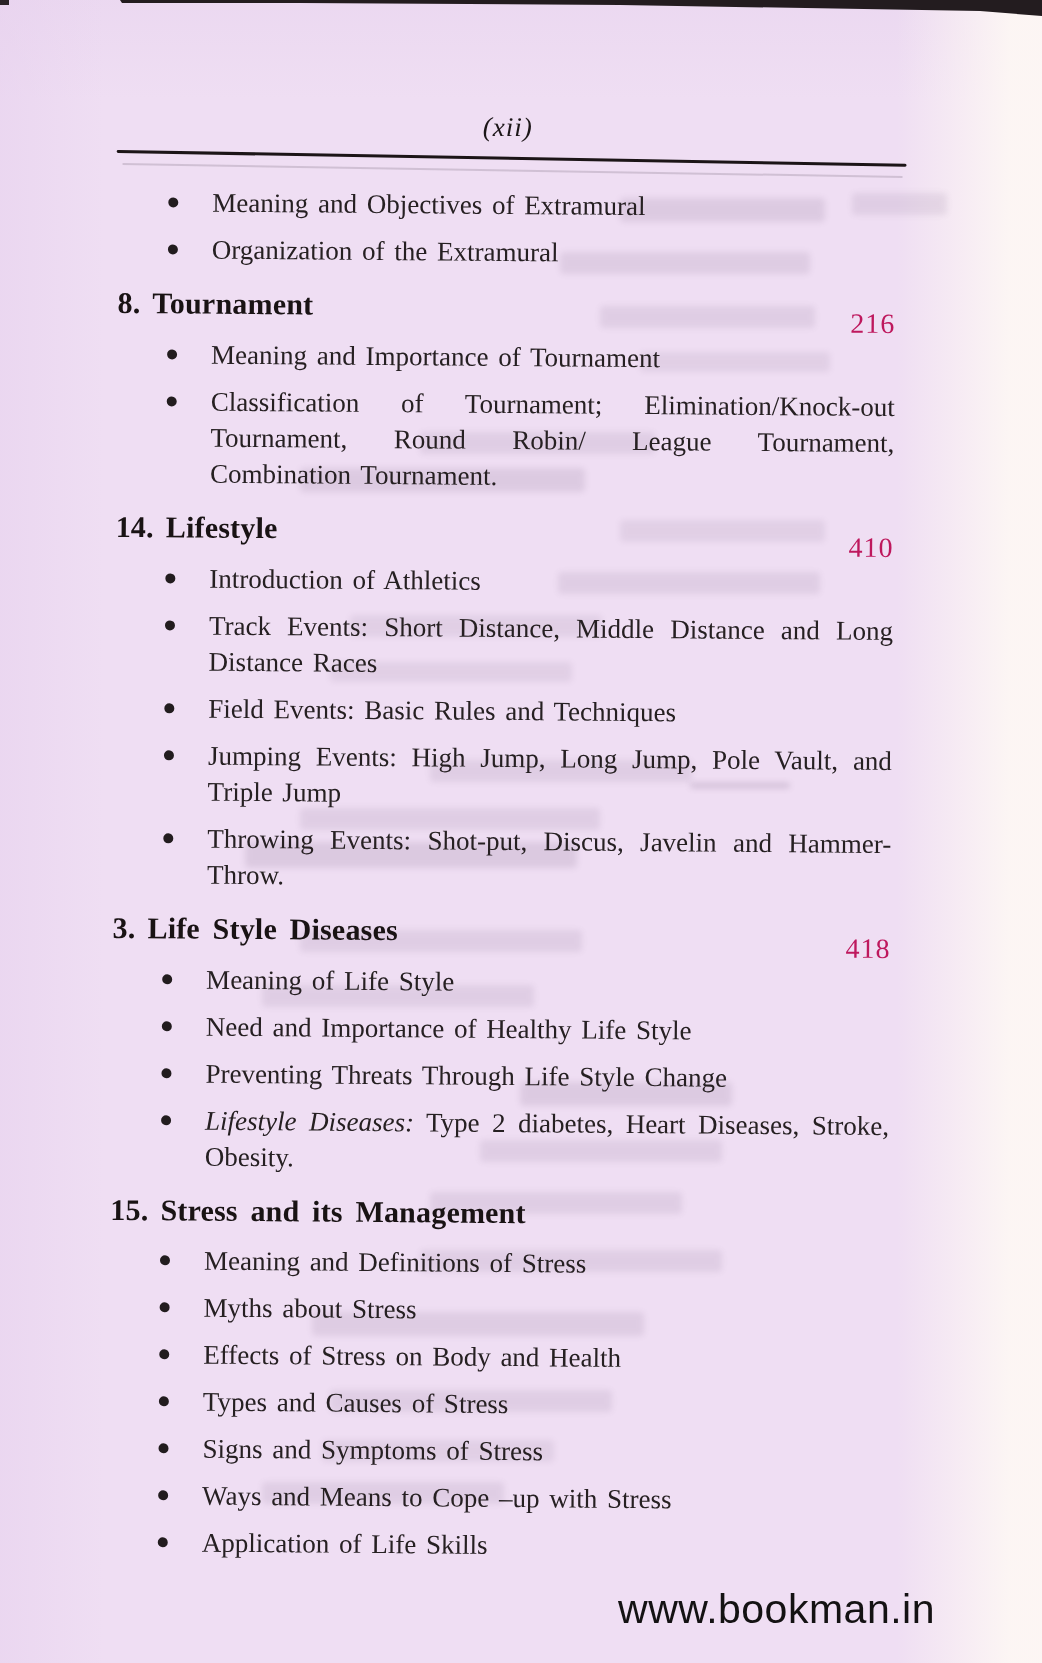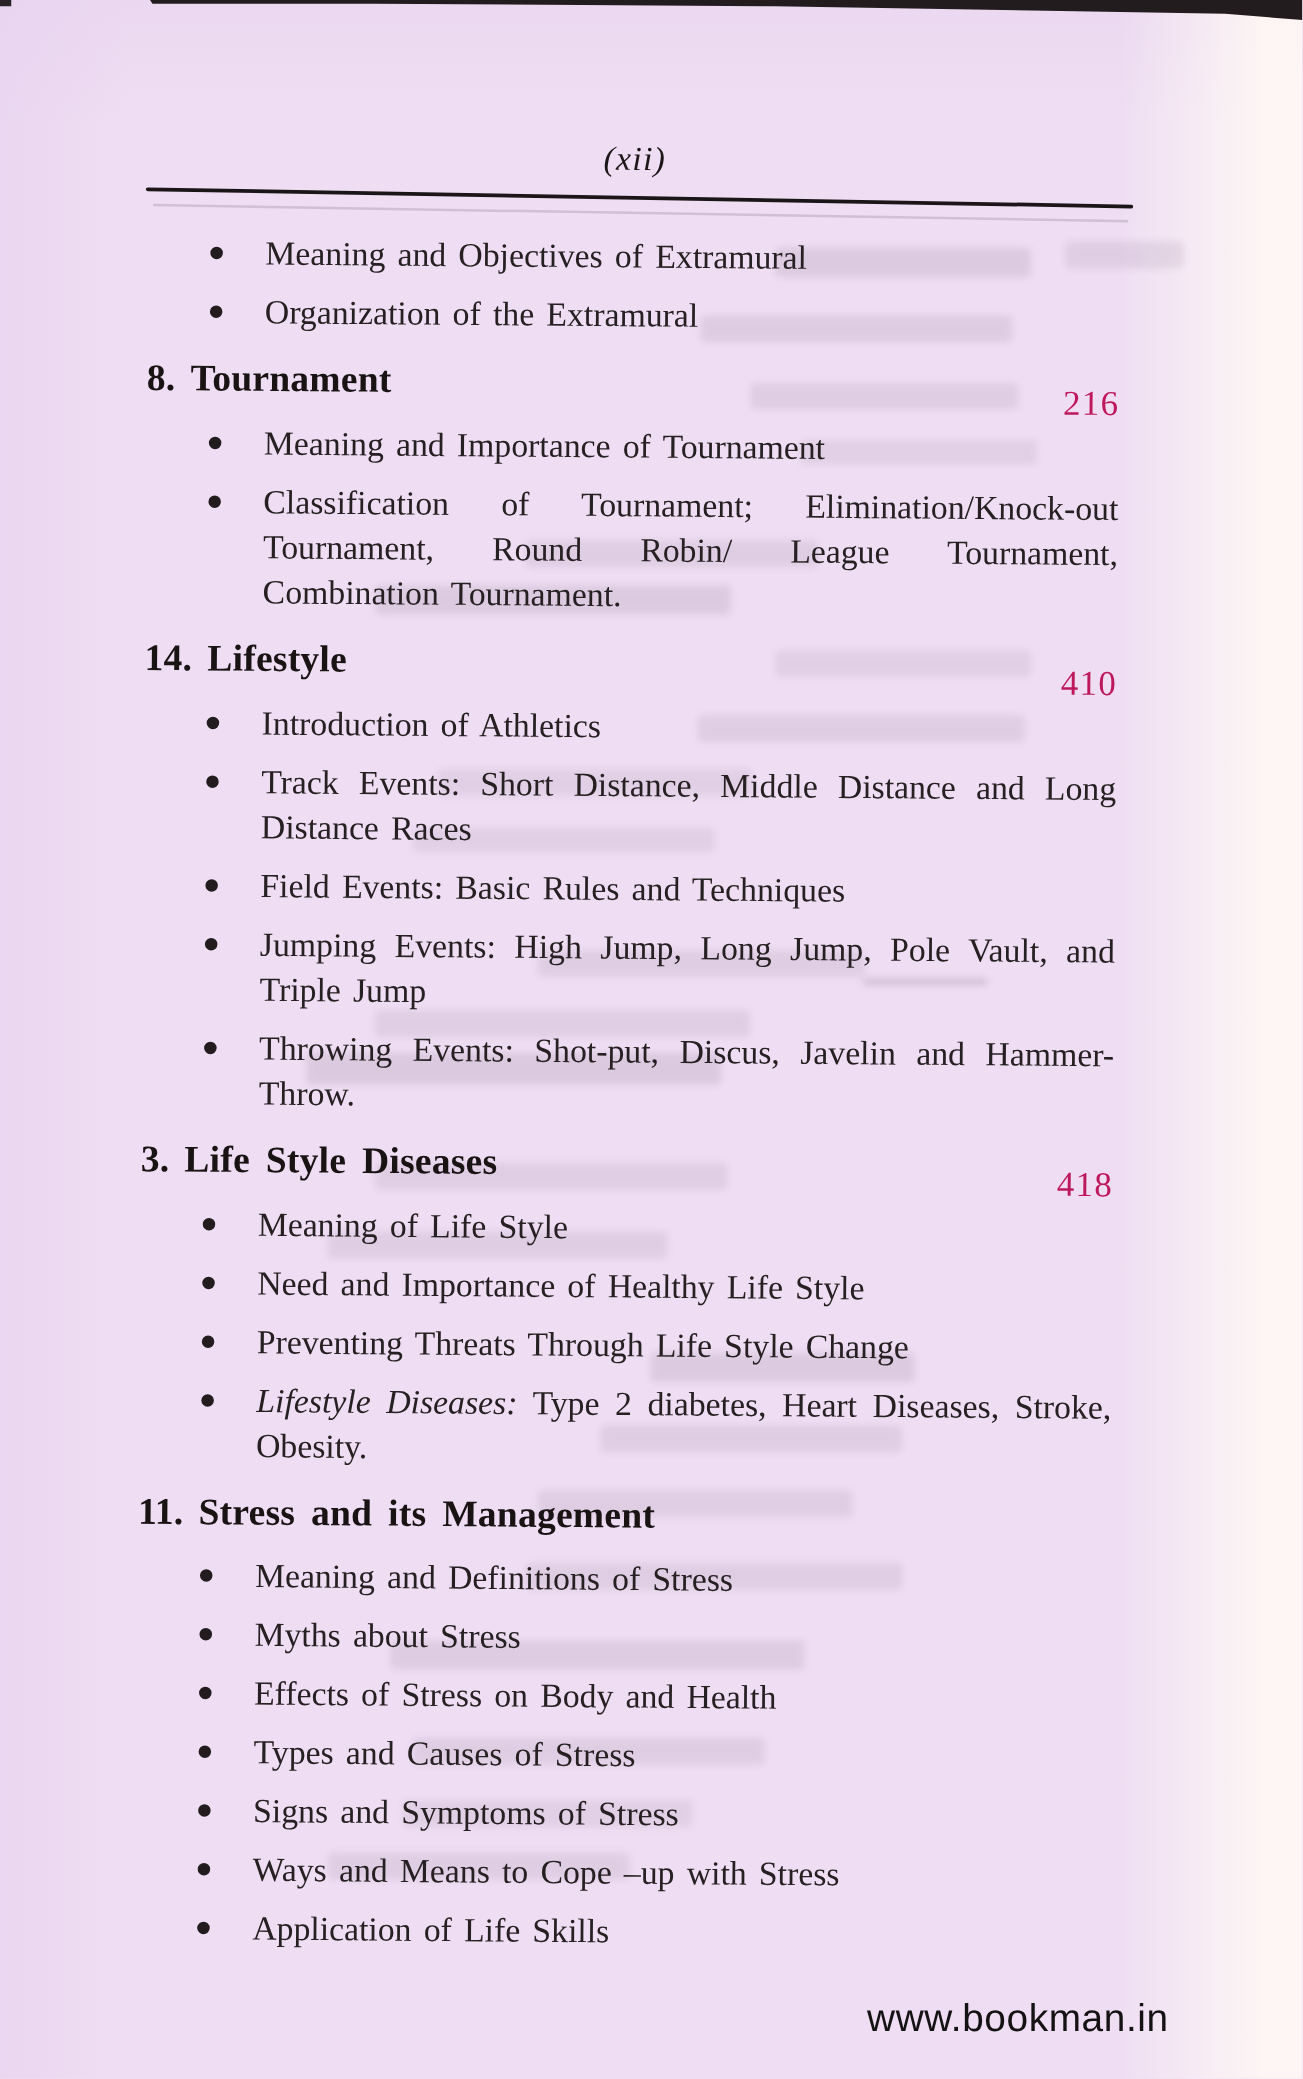--- a/index.html
+++ b/index.html
@@ -61,21 +61,21 @@
   .chapter-heading .ch-num{flex:0 0 auto;margin-right:12px;}
   .chapter-heading .ch-title{flex:0 0 auto;}
   .chapter-heading .ch-page{
     margin-left:auto;font-weight:normal;font-size:28px;color:#be185d;
     position:relative;top:14px;word-spacing:0;letter-spacing:1px;
   }
   
   .watermark{
     position:absolute;right:107px;bottom:30px;
     font-family:"Liberation Sans", sans-serif;
-    font-size:31px;color:#141213;letter-spacing:.5px;
+    font-size:41px;color:#141213;letter-spacing:.5px;
   }
 </style>
 </head>
 <body>
 
 <div class="paper-shade"></div>
 
 <svg class="edge-top" viewBox="0 0 1042 18" preserveAspectRatio="none">
   <polygon points="120,0 1042,0 1042,16 980,11 620,5 300,3 122,3" fill="#231c1f"></polygon>
 </svg>
@@ -187,21 +187,21 @@
         <li class="toc-item">
           <span class="dot"></span>
           <span class="txt">Preventing Threats Through Life Style Change</span>
         </li>
         <li class="toc-item justify">
           <span class="dot"></span>
           <span class="txt"><span class="lead">Lifestyle Diseases:</span> Type 2 diabetes, Heart Diseases, Stroke, Obesity.</span>
         </li>
       </ul>
       <div class="chapter-heading">
-        <span class="ch-num">11.</span>
+        <span class="ch-num">15.</span>
         <span class="ch-title">Stress and its Management</span>
       </div>
       <ul class="toc-list">
         <li class="toc-item">
           <span class="dot"></span>
           <span class="txt">Meaning and Definitions of Stress</span>
         </li>
         <li class="toc-item">
           <span class="dot"></span>
           <span class="txt">Myths about Stress</span>

